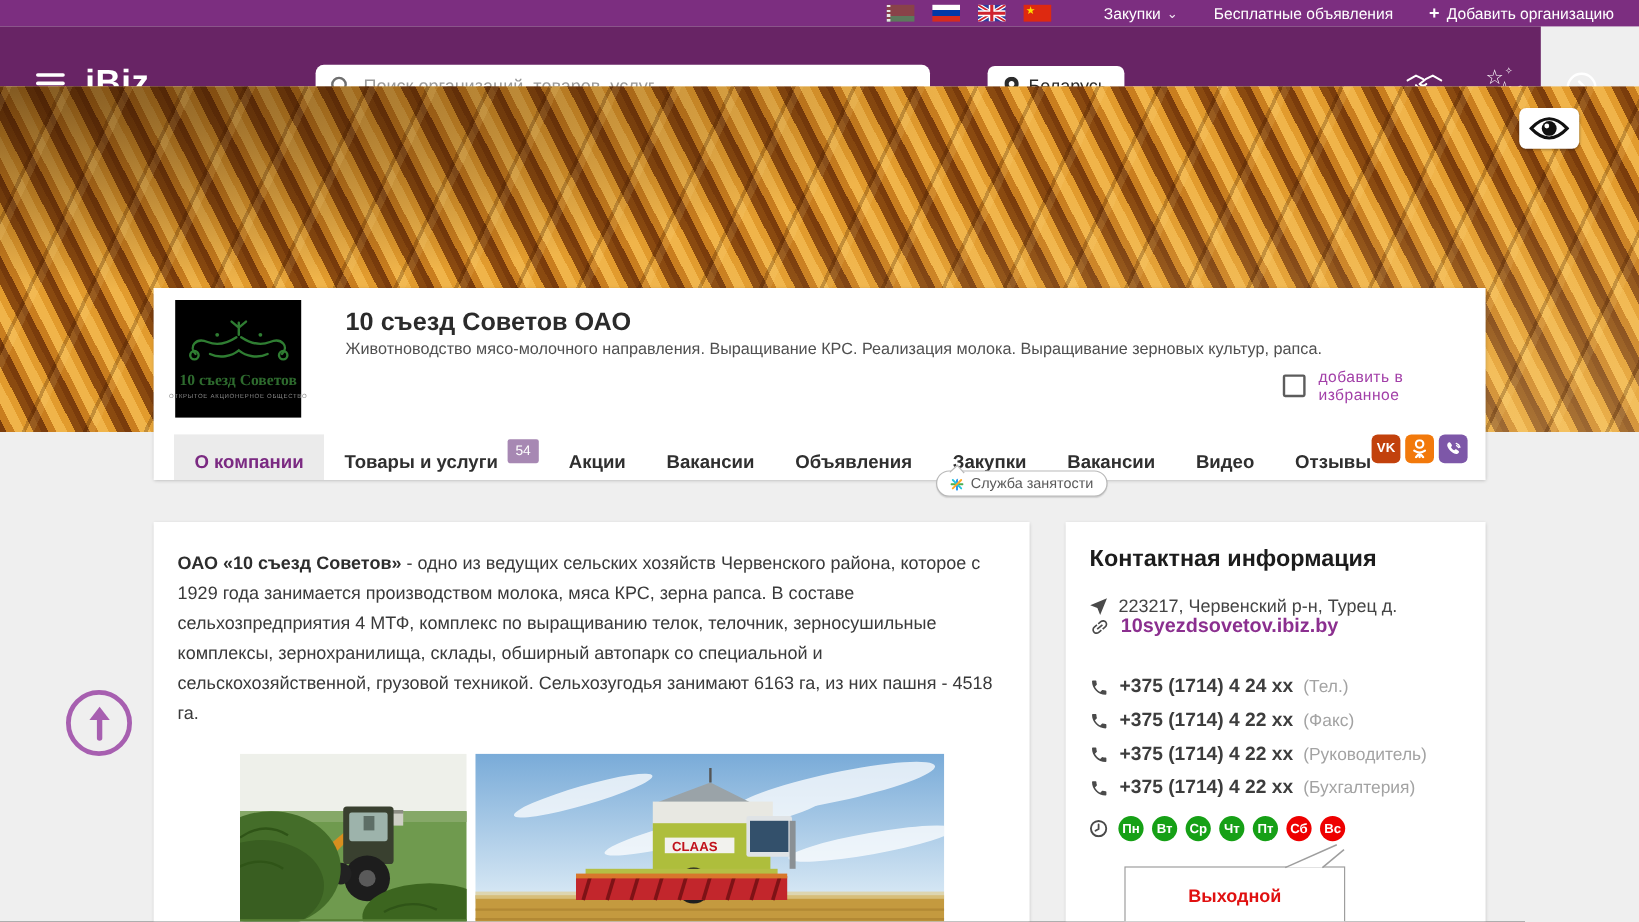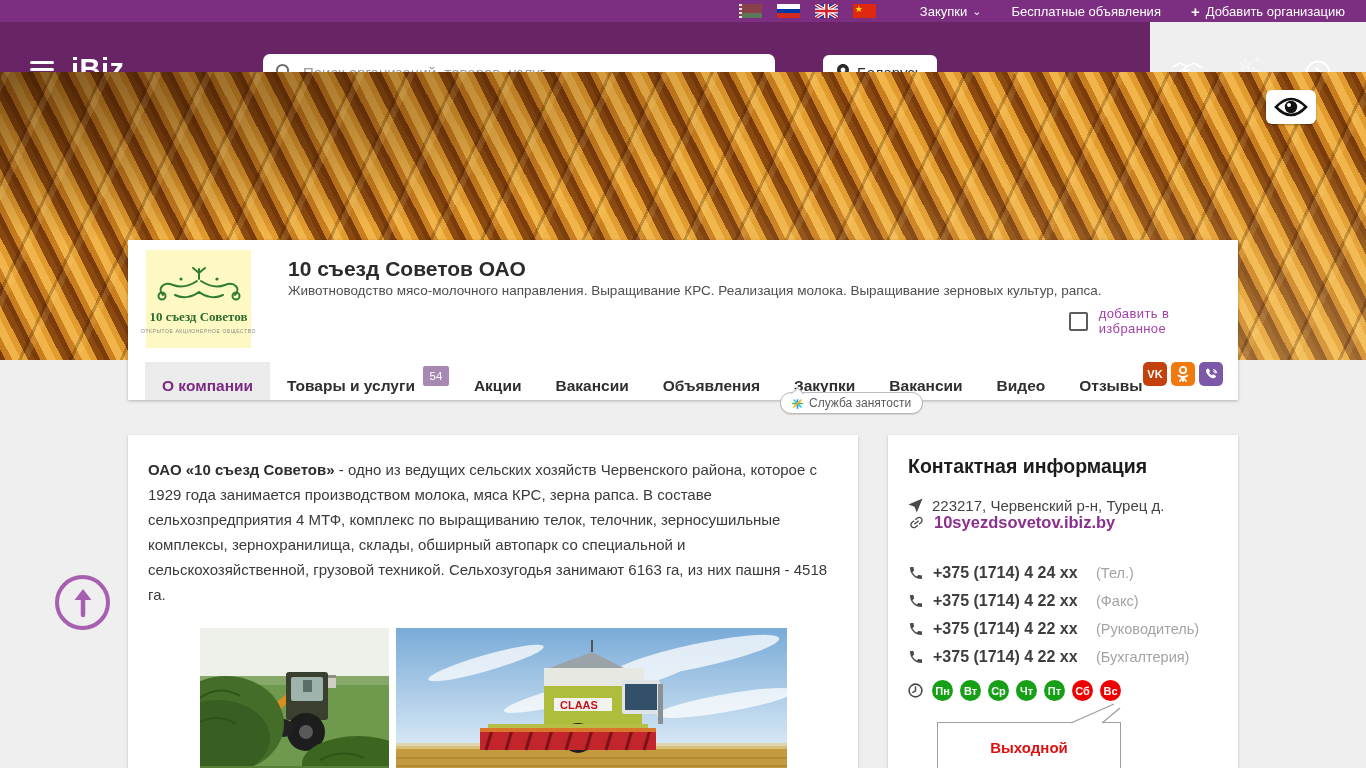--- a/index.html
+++ b/index.html
@@ -17,21 +17,21 @@
   .flag-by::before { content:""; position:absolute; left:0; top:0; width:3px; height:14px;
                      background:repeating-linear-gradient(#fff 0 2px, #b3424d 2px 4px); }
   .flag-ru { background:linear-gradient(#fff 0 33%, #0039a6 33% 66%, #d52b1e 66% 100%); }
   .flag-cn { background:#de2910; }
   .flag-cn .cn-star { position:absolute; left:2px; top:-2px; color:#ffde00; font-size:9px; line-height:14px; }
   .caret { font-size:11px; margin-left:5px; opacity:.9; }
   .plus  { font-size:15px; font-weight:bold; margin-right:6px; }
   .toplink { display:flex; align-items:center; }
 
   
-  #header { position:absolute; left:0; top:22px; width:1150px; height:50px; background:#682465; }
+  #header { position:absolute; left:0; top:22px; width:1284px; height:50px; background:#682465; }
   #hamburger { position:absolute; left:30px; top:39px; width:24px; cursor:pointer; }
   #hamburger div { height:2.5px; background:#fff; border-radius:2px; margin-bottom:4.5px; }
   #logo { position:absolute; left:71px; top:31px; color:#fff; font-size:29px; font-weight:bold; letter-spacing:.5px; }
   #searchbox { position:absolute; left:263px; top:32px; width:512px; height:36px; background:#fff; border-radius:7px;
                display:flex; align-items:center; padding:0 12px; }
   #searchbox svg { flex:0 0 auto; margin-right:10px; }
   #searchbox input { border:none; outline:none; flex:1; font-size:15px; color:#333; font-family:"Liberation Sans",sans-serif; background:transparent; }
   #searchbox input::placeholder { color:#9a9a9a; }
   #locationbtn { position:absolute; left:823px; top:33px; height:34px; padding:0 14px; background:#fff; border-radius:6px;
                  display:flex; align-items:center; gap:8px; font-size:15px; color:#2b2b2b; cursor:pointer; }
@@ -50,21 +50,21 @@
       repeating-linear-gradient(63deg, #7a3c0c 0 5px, #c97e1f 5px 11px, #f0b44a 11px 19px, #e29b2d 19px 25px, #8a4a10 25px 31px);
   }
   #hero::after { content:""; position:absolute; inset:0;
       background:repeating-linear-gradient(115deg, rgba(60,25,0,.25) 0 3px, rgba(255,220,140,.12) 3px 9px, rgba(0,0,0,0) 9px 46px); }
   #eyebtn { position:absolute; left:1266px; top:90px; width:50px; height:34px; background:#fff; border-radius:6px;
             display:flex; align-items:center; justify-content:center; cursor:pointer; z-index:5; box-shadow:0 1px 2px rgba(0,0,0,.3); }
 
   
   #company-card { position:absolute; left:128px; top:240px; width:1110px; height:160px; background:#fff;
                   box-shadow:0 1px 3px rgba(0,0,0,.25); z-index:3; }
-  #company-logo { position:absolute; left:18px; top:10px; width:105px; height:98px; background:#fef9c3;
+  #company-logo { position:absolute; left:18px; top:10px; width:105px; height:98px; background:#000000;
                   display:flex; flex-direction:column; align-items:center; justify-content:center; }
   #company-logo .lg-name { font-family:"Liberation Serif", serif; font-weight:bold; font-size:13px; color:#2e6b2e; white-space:nowrap; margin-top:2px; }
   #company-logo .lg-sub  { font-size:5px; color:#8a8a8a; letter-spacing:.6px; margin-top:3px; white-space:nowrap; }
   #company-title { position:absolute; left:160px; top:17px; font-size:21px; font-weight:bold; color:#2b2b2b; }
   #company-sub   { position:absolute; left:160px; top:43px; font-size:13.5px; color:#4f4f4f; }
   #favorite { position:absolute; left:941px; top:66px; display:flex; align-items:center; gap:11px; cursor:pointer; }
   #favorite .cb { width:19px; height:19px; border:2px solid #5c5c5c; border-radius:2px; background:#fff; }
   #favorite .lbl { font-size:13px; font-weight:normal; color:#a23fa8; letter-spacing:.4px; }
 
   #tabs { position:absolute; left:17px; bottom:0; height:48px; display:flex; }
@@ -96,21 +96,21 @@
   #img-combine { left:268px; width:391px; height:147px; }
 
   
   #contact-card { position:absolute; left:888px; top:435px; width:350px; height:410px; background:#fff;
                   box-shadow:0 1px 3px rgba(0,0,0,.2); }
   #contact-heading { position:absolute; left:20px; top:20px; font-size:19.5px; font-weight:bold; color:#1c1c1c; }
   .c-row { position:absolute; left:20px; display:flex; align-items:center; gap:9px; }
   .c-row .txt { font-size:15px; color:#444; }
   .c-row .lnk { font-size:16.5px; font-weight:bold; color:#8b2f8f; cursor:pointer; }
   .c-row .num { font-size:16px; font-weight:bold; color:#3d3d3d; }
-  .c-row .plabel { font-size:14.5px; color:#a3a3a3; margin-left:14px; }
+  .c-row .plabel { font-size:14.5px; color:#a3a3a3; margin-left:4px; }
   #days { display:flex; gap:7px; }
   .day { width:21px; height:21px; border-radius:50%; color:#fff; font-size:11px; font-weight:bold;
          display:flex; align-items:center; justify-content:center; }
   .day.work { background:#16a016; }
   .day.off  { background:#ee0000; }
 
   #dayoff-box { position:absolute; left:937px; top:722px; width:184px; height:60px; background:#fff;
                 border:1px solid #9e9e9e; text-align:center; padding-top:16px; z-index:2;
                 font-size:15px; font-weight:bold; color:#e01010; }
   #dayoff-pointer { position:absolute; left:1068px; top:702px; z-index:3; }

